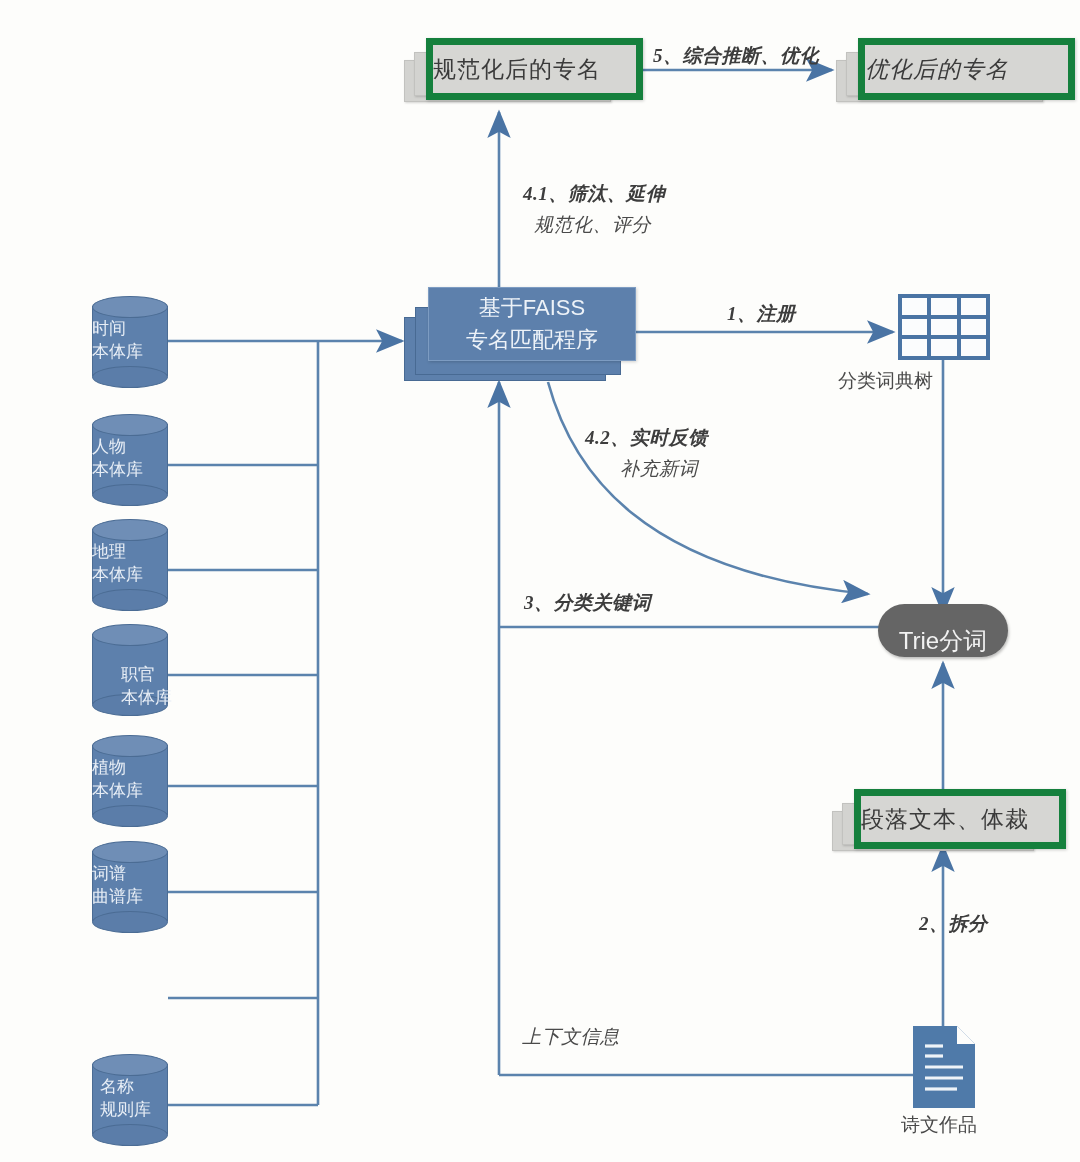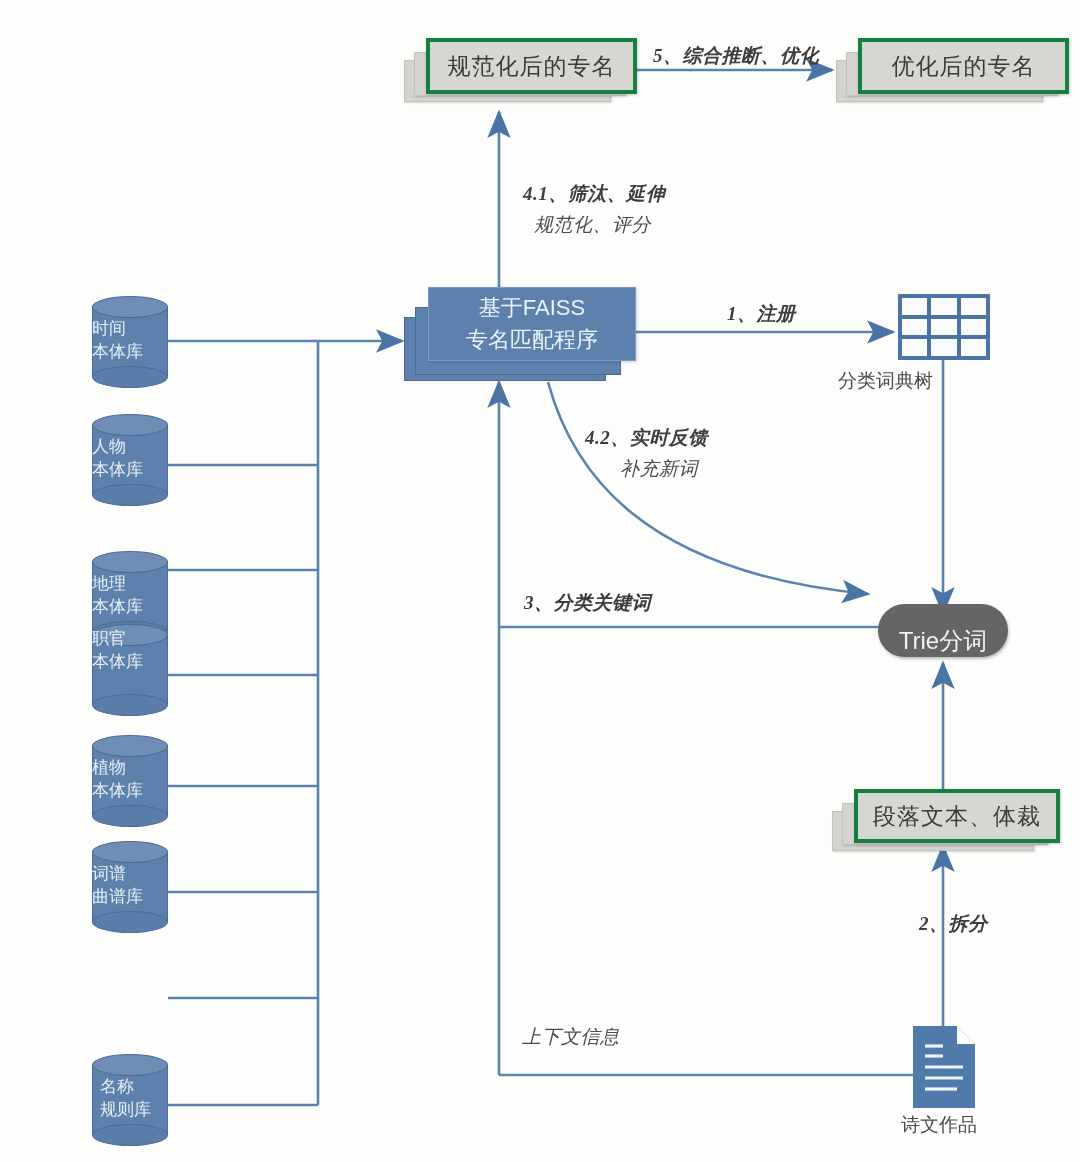--- a/index.html
+++ b/index.html
@@ -8,22 +8,22 @@
     font-family:"Liberation Serif","DejaVu Serif",serif;
     background:#fdfdfb;
   }
   #canvas{position:absolute;inset:0;width:1080px;height:1162px;}
   .svglayer{position:absolute;left:0;top:0;width:1080px;height:1162px;}
 
   
   .stackbox{position:absolute;}
   .stackbox .sh{position:absolute;background:#d3d3d0;border:1px solid #c2c2bf;
       box-shadow:1px 1px 2px rgba(0,0,0,.16);}
-  .stackbox .front{position:absolute;background:#d6d6d3;border:4px solid #15803d;
-      display:flex;align-items:center;justify-content:center;
+  .stackbox .front{position:absolute;background:#d6d6d3;border:7px solid #15803d;
+      display:flex;align-items:center;justify-content:flex-start;
       box-shadow:1px 1px 3px rgba(0,0,0,.2);}
   .stackbox .front span{color:#3b3b3b;font-size:23px;letter-spacing:1px;
       font-family:"Liberation Serif","DejaVu Serif",serif;white-space:nowrap;}
 
   
   .bluestack{position:absolute;}
   .bluestack .sh{position:absolute;background:#5d80ac;border:1px solid #486a93;}
   .bluestack .front{position:absolute;background:#5d80ac;border:1px solid #7d9cc2;
       display:flex;flex-direction:column;align-items:center;justify-content:center;
       box-shadow:1px 1px 3px rgba(0,0,0,.18);}
@@ -114,21 +114,21 @@
   </svg>
 
   <div class="stackbox" style="left:404px;top:38px;width:225px;height:62px;">
     <div class="sh" style="left:0;top:22px;width:205px;height:40px;"></div>
     <div class="sh" style="left:10px;top:14px;width:210px;height:42px;"></div>
     <div class="front" style="left:22px;top:0;width:203px;height:48px;">
       <span>规范化后的专名</span>
     </div>
   </div>
 
-  <div class="stackbox" style="left:836px;top:38px;width:225px;height:80px;">
+  <div class="stackbox" style="left:836px;top:38px;width:225px;height:80px;font-style:italic;">
     <div class="sh" style="left:0;top:22px;width:205px;height:40px;"></div>
     <div class="sh" style="left:10px;top:14px;width:210px;height:42px;"></div>
     <div class="front" style="left:22px;top:0;width:203px;height:48px;">
       <span>优化后的专名</span>
     </div>
   </div>
 
   <div class="bluestack" style="left:404px;top:287px;width:230px;height:95px;text-align:right;">
     <div class="sh" style="left:0;top:30px;width:200px;height:62px;"></div>
     <div class="sh" style="left:11px;top:20px;width:204px;height:66px;"></div>
@@ -191,35 +191,35 @@
   <div class="cyl" style="left:92px;top:414px;height:90px;">
     <div class="body" style="height:70px;"></div>
     <div class="bot" style="top:70px;"></div>
     <div class="top"></div>
     <div class="lbl" style="top:22px;">
       <div>人物</div>
         <div>本体库</div>
     </div>
   </div>
 
-  <div class="cyl" style="left:92px;top:519px;height:73px;margin-top:32px;">
+  <div class="cyl" style="left:92px;top:519px;height:73px;">
     <div class="body" style="height:70px;"></div>
     <div class="bot" style="top:70px;"></div>
     <div class="top"></div>
     <div class="lbl" style="top:22px;">
       <div>地理</div>
         <div>本体库</div>
     </div>
   </div>
 
   <div class="cyl" style="left:92px;top:624px;height:90px;">
     <div class="body" style="height:70px;"></div>
     <div class="bot" style="top:70px;"></div>
     <div class="top"></div>
-    <div class="lbl" style="top:4px;">
+    <div class="lbl" style="top:40px;margin-left:29px;">
       <div>职官</div>
         <div>本体库</div>
     </div>
   </div>
 
   <div class="cyl" style="left:92px;top:735px;height:90px;">
     <div class="body" style="height:70px;"></div>
     <div class="bot" style="top:70px;"></div>
     <div class="top"></div>
     <div class="lbl" style="top:22px;">

